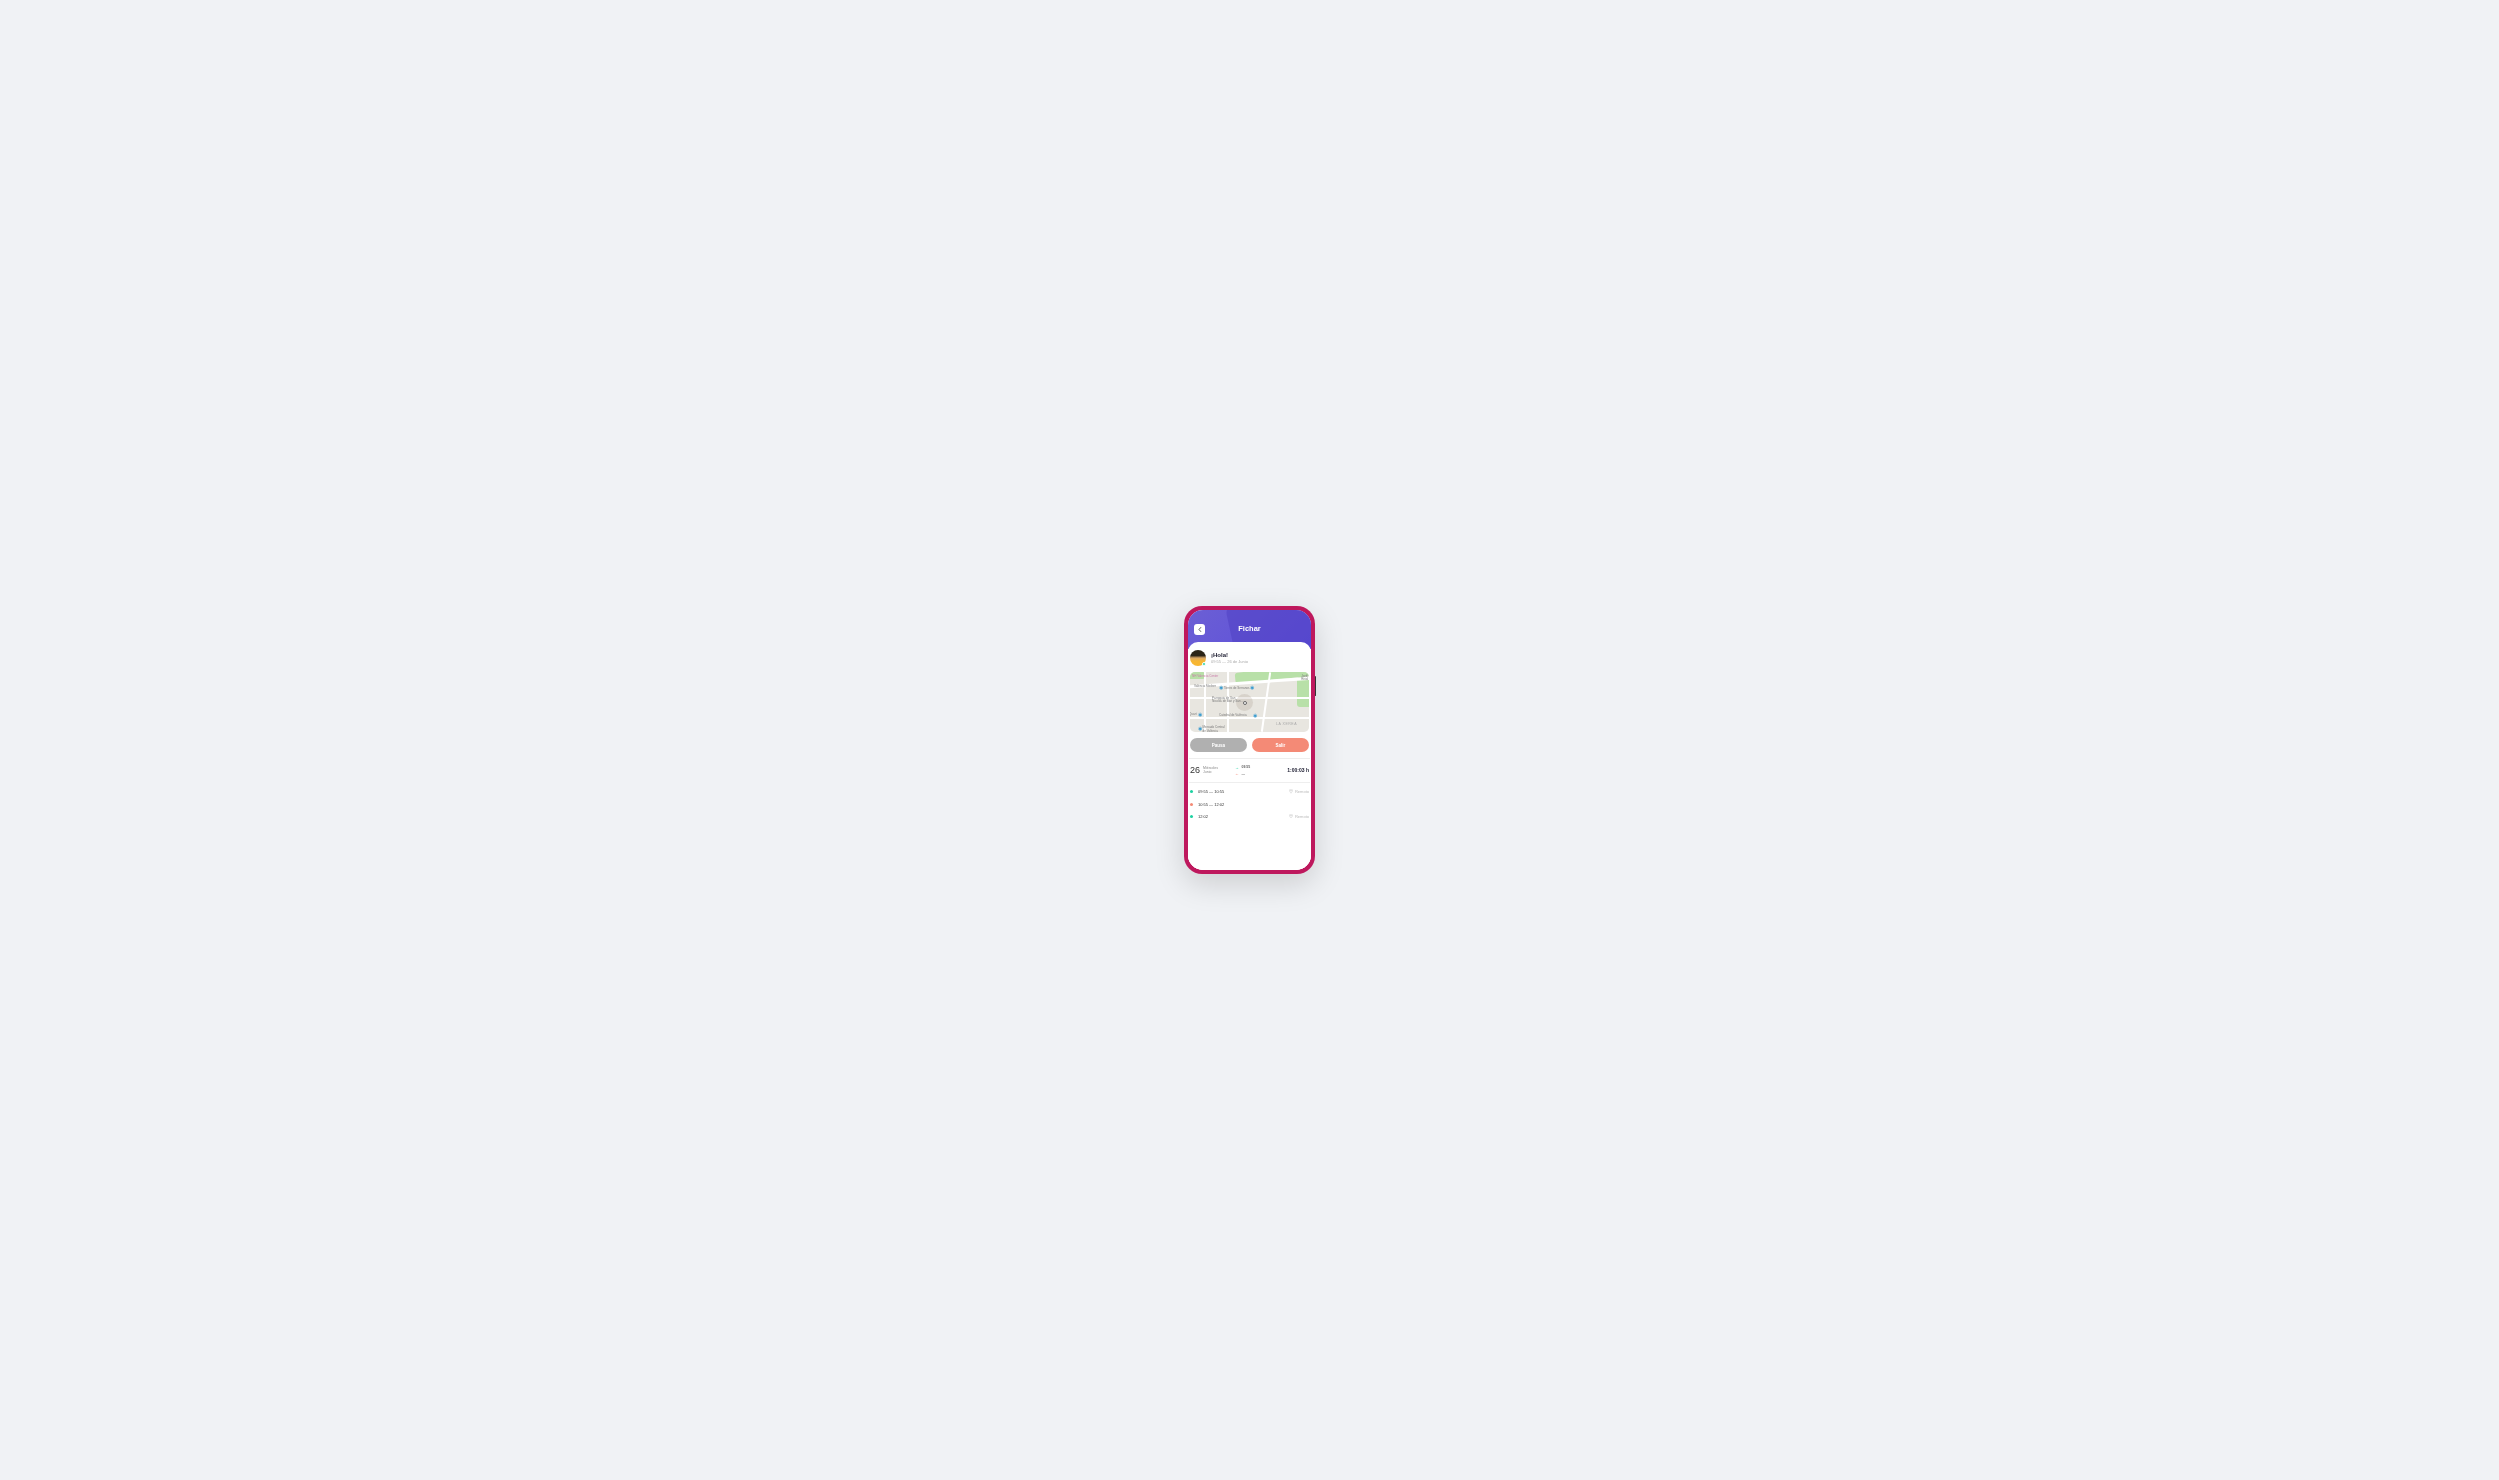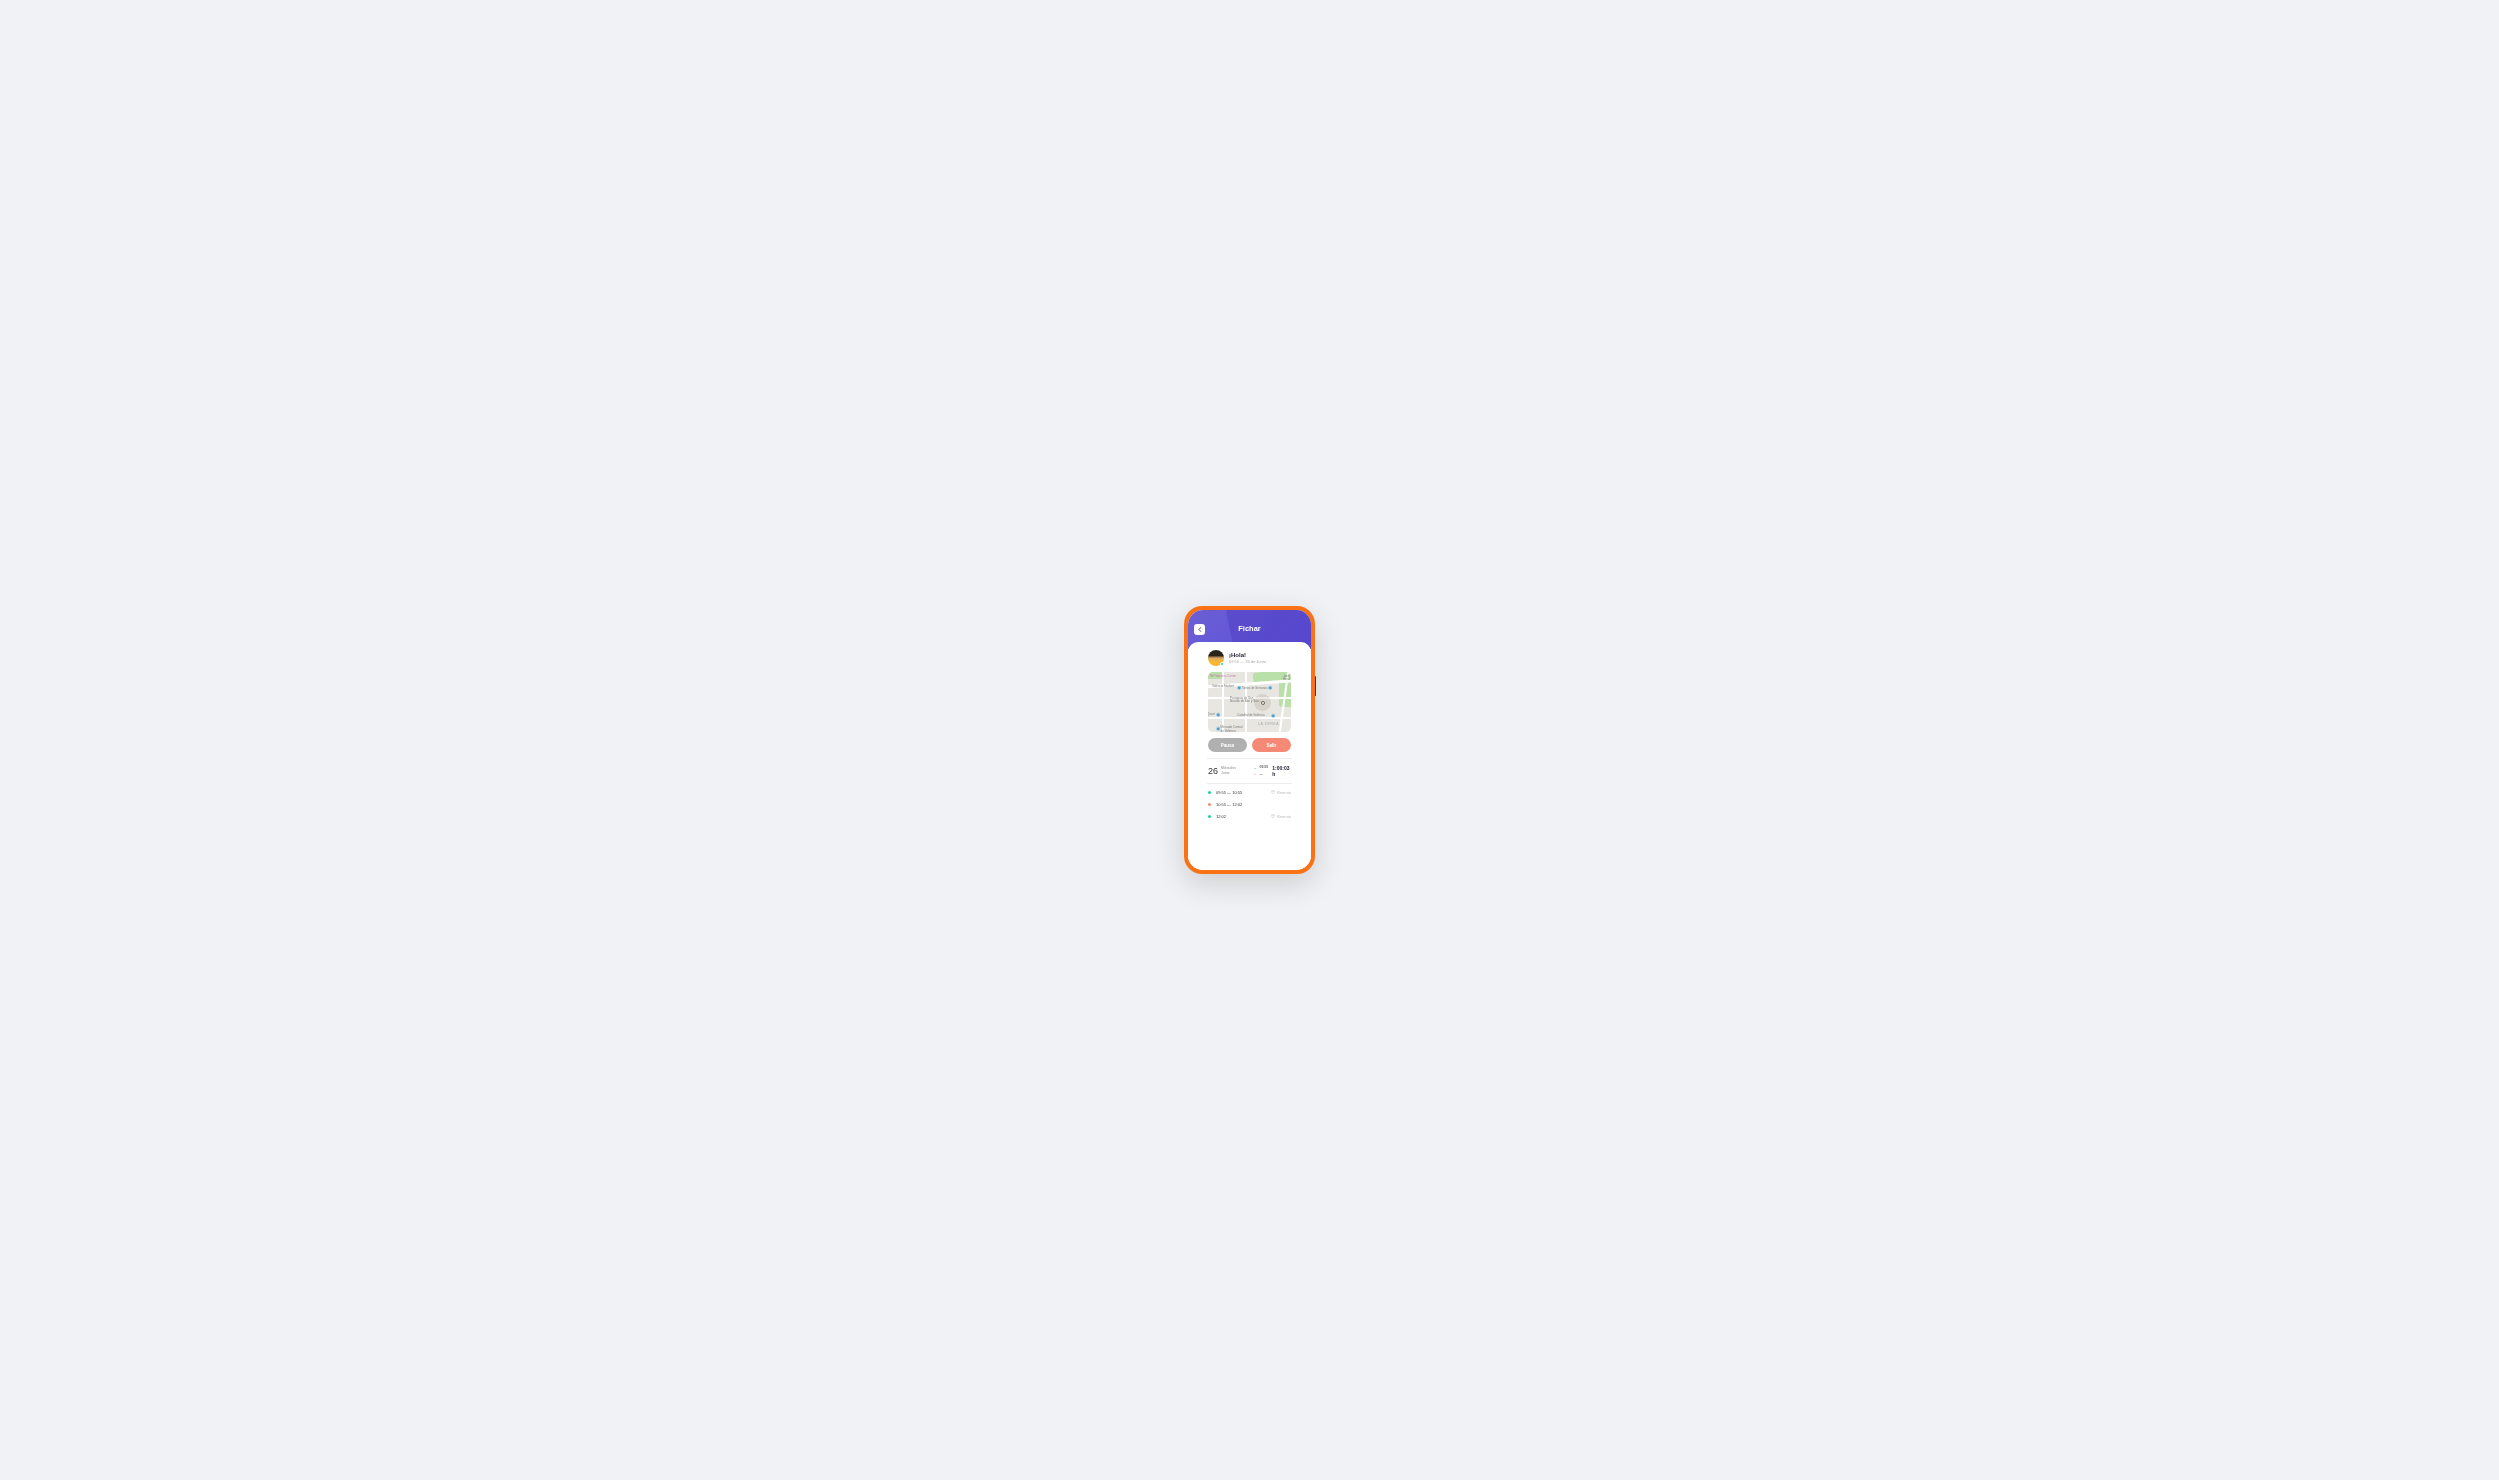--- a/index.html
+++ b/index.html
@@ -1,21 +1,21 @@
 <!DOCTYPE html>
 <html style="font-size:8px"><head>
 <meta charset="utf-8">
 <style>
 * { margin: 0; padding: 0; box-sizing: border-box; font-family: -apple-system, BlinkMacSystemFont, 'Segoe UI', Arial, sans-serif; }
 body { background: #f0f2f5; min-height: 100vh; display: flex; align-items: center; justify-content: center; }
 
 .phone {
   width: 131px;
   height: 268px;
-  background: #f97316;
+  background: #be185d;
   border-radius: 18px;
   padding: 4px;
   position: relative;
   box-shadow: 0 10px 30px rgba(0,0,0,0.15);
 }
 .phone::after {
   content: '';
   position: absolute;
   right: -1px;
   top: 70px;
@@ -77,21 +77,21 @@
   color: #fff;
   font-size: 7.5px;
   font-weight: 700;
   z-index: 2;
 }
 
 .card {
   background: #fff;
   border-radius: 10px 10px 0 0;
   margin-top: -7px;
-  padding: 8px 20px 0;
+  padding: 8px 2px 0;
   position: relative;
   z-index: 3;
   height: calc(100% - 39px + 7px);
 }
 
 .greeting-row {
   display: flex;
   align-items: center;
   gap: 5px;
   margin-bottom: 6px;

